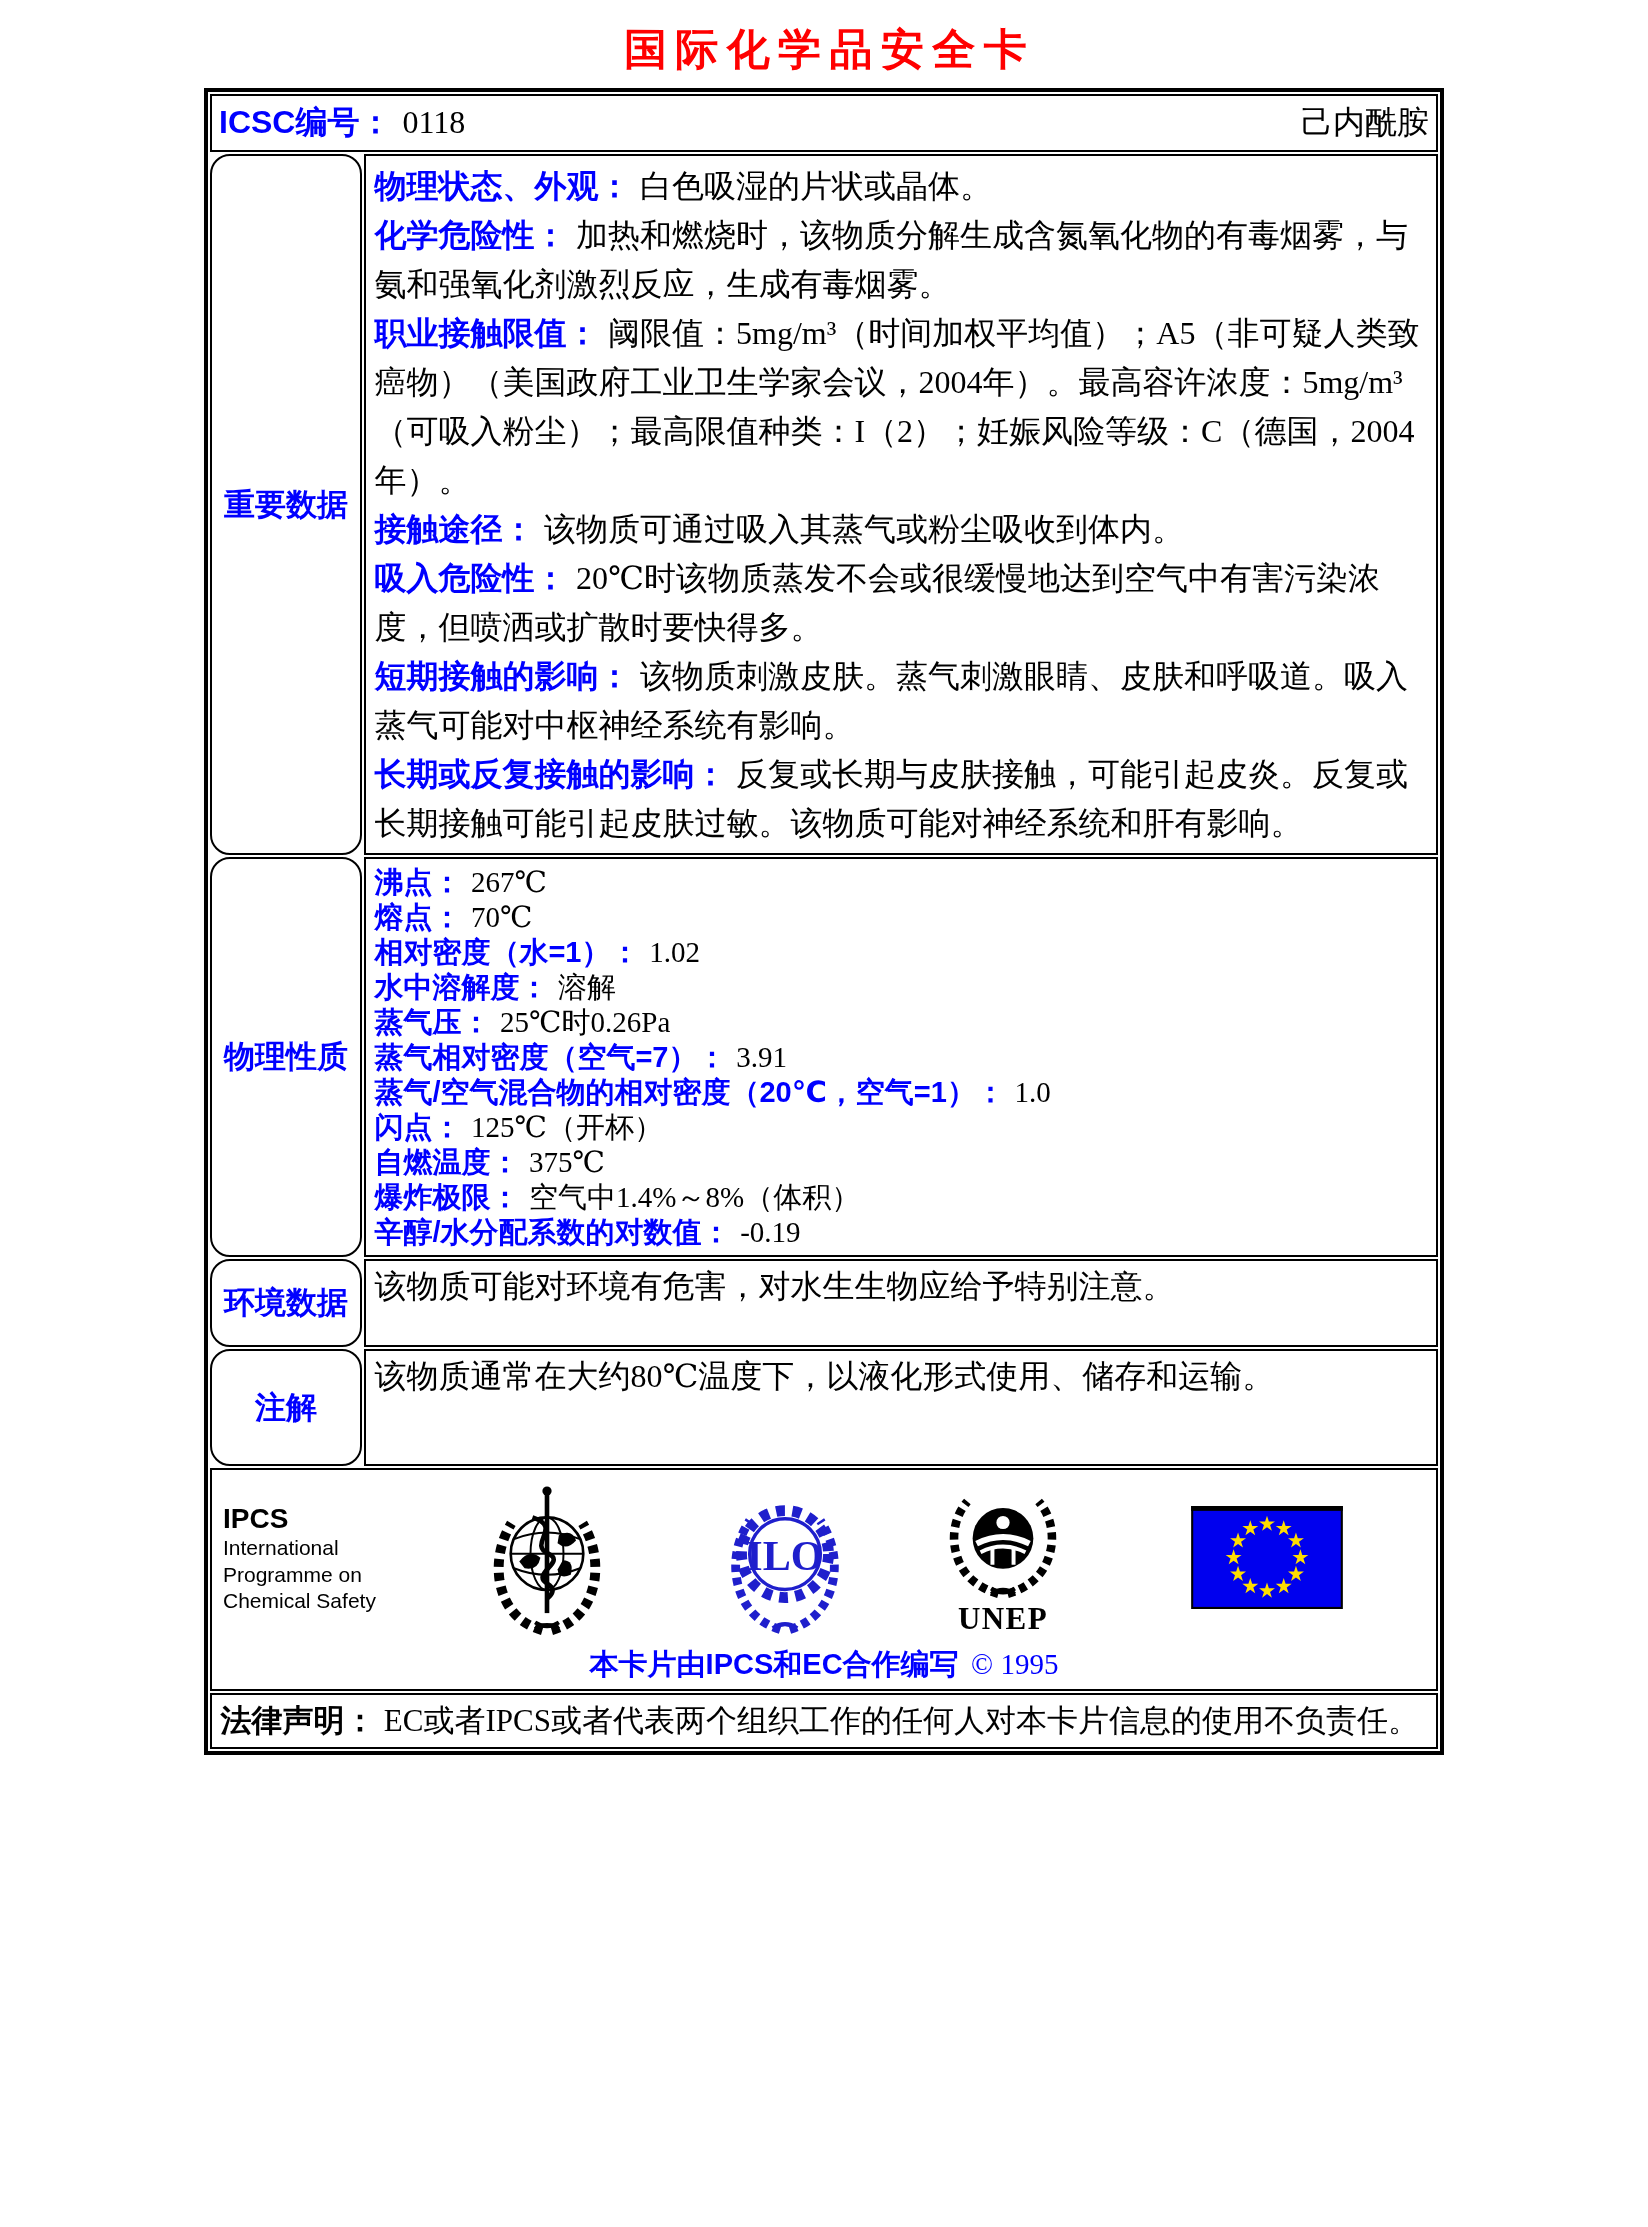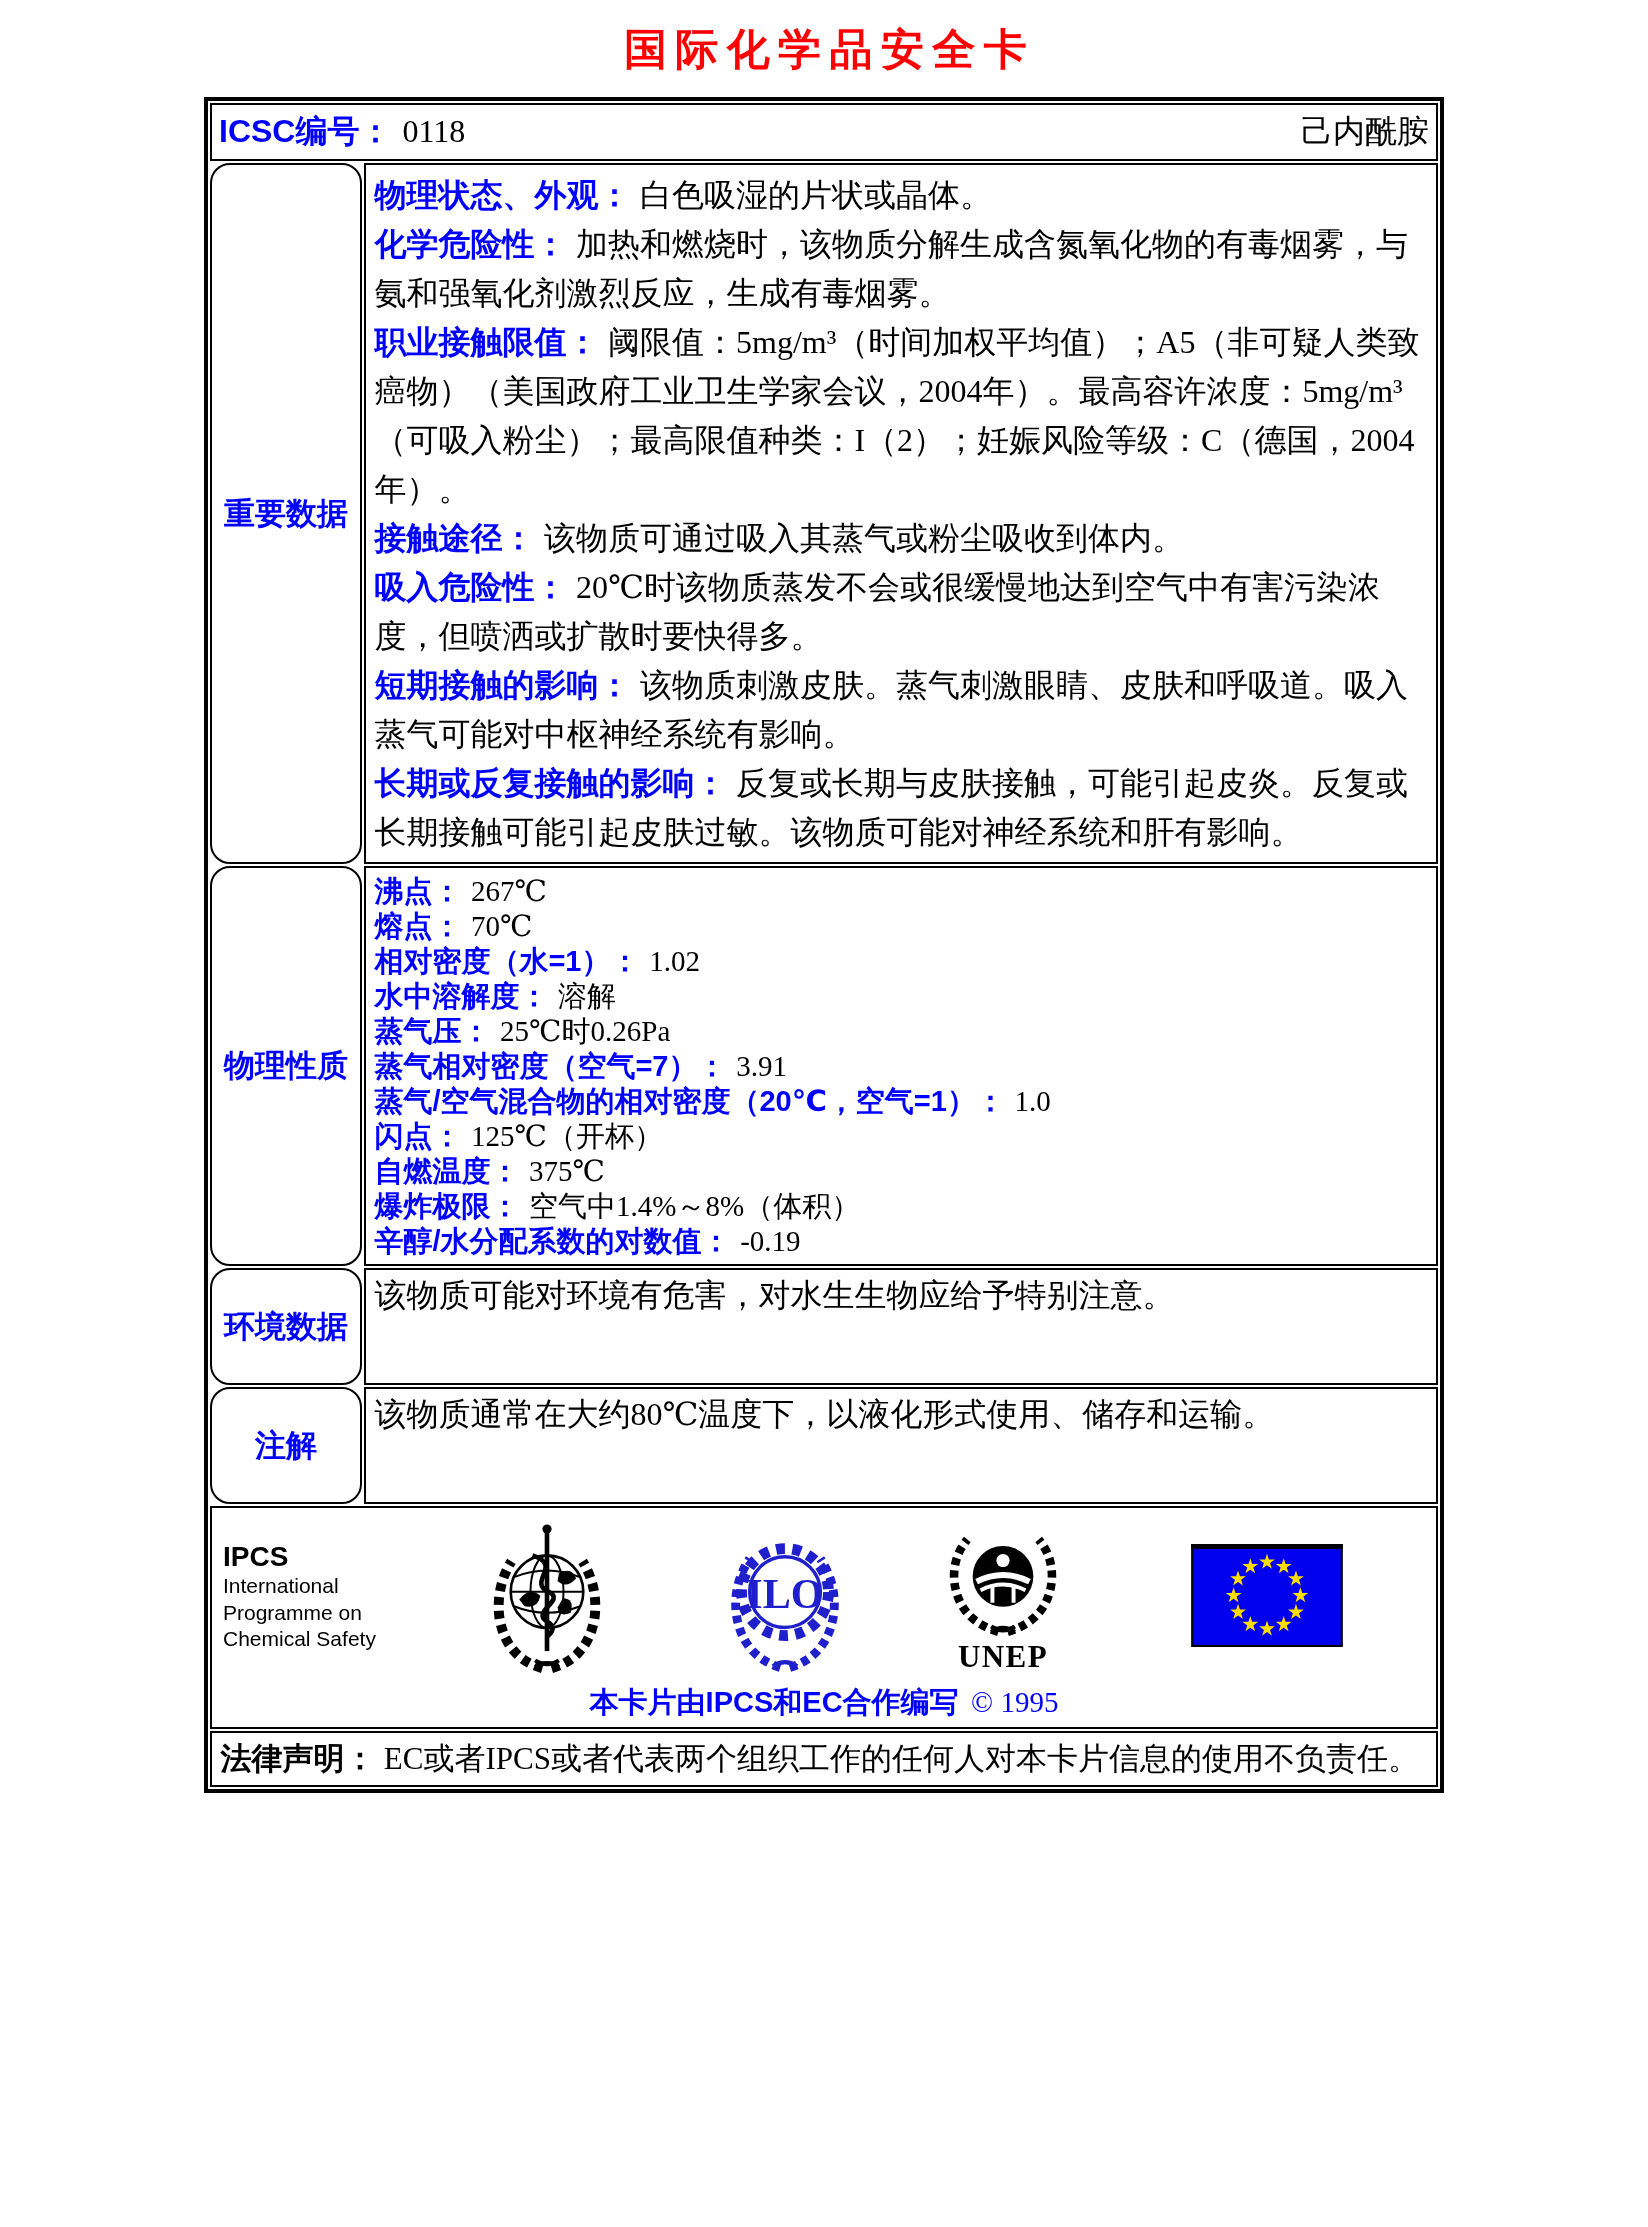--- a/index.html
+++ b/index.html
@@ -10,21 +10,21 @@
     --star-yellow:#ffdd00;
   }
   *{box-sizing:border-box;}
   html,body{margin:0;padding:0;}
   body{
     width:1648px;height:2227px;background:#ffffff;
     font-family:"Liberation Serif","DejaVu Serif",serif;
     color:#000;
   }
   .page-title{
-    margin:21px 0 18px 0;text-align:center;
+    margin:21px 0 9px 0;text-align:center;
     font-size:43px;font-weight:bold;letter-spacing:8.4px;
     color:var(--title-red);
     font-family:"Liberation Serif","DejaVu Serif",serif;
     padding-left:11px;
   }
   .frame{
     width:1240px;margin:0 auto;border:4.2px solid #000;background:#fff;
   }
   table.card{
     width:100%;border-collapse:separate;border-spacing:2.1px;
@@ -49,21 +49,21 @@
   }
   td.row-content{vertical-align:top;padding:5.6px 8.4px;font-size:32px;}
   .items p{margin:0;}
   .important-items p{line-height:49px;font-size:32px;}
   .physical-items p{line-height:35px;font-size:29px;}
   .item-label{
     color:var(--label-blue);font-weight:bold;
     font-family:"Liberation Sans","DejaVu Sans",sans-serif;
     margin-right:9.7px;
   }
-  td.env-content{height:117px;line-height:39px;}
+  td.env-content{height:88px;line-height:39px;}
   td.notes-content{height:117px;line-height:39px;}
   td.add-content{height:45px;line-height:33px;font-size:31px;}
   
   td.logos-cell{height:196px;padding:7px 0 4.2px 0;vertical-align:top;}
   .logos-flex{display:flex;align-items:center;}
   .ipcs-block{
     margin-left:11px;width:209px;
     font-family:"Liberation Sans","DejaVu Sans",sans-serif;
   }
   .ipcs-acronym{font-size:28px;font-weight:bold;line-height:33px;}

